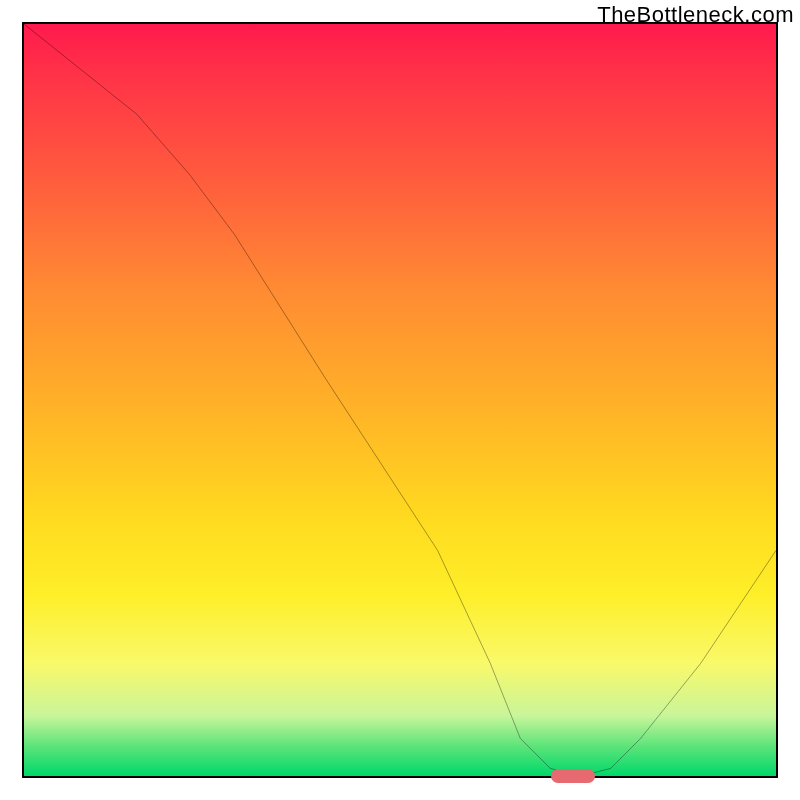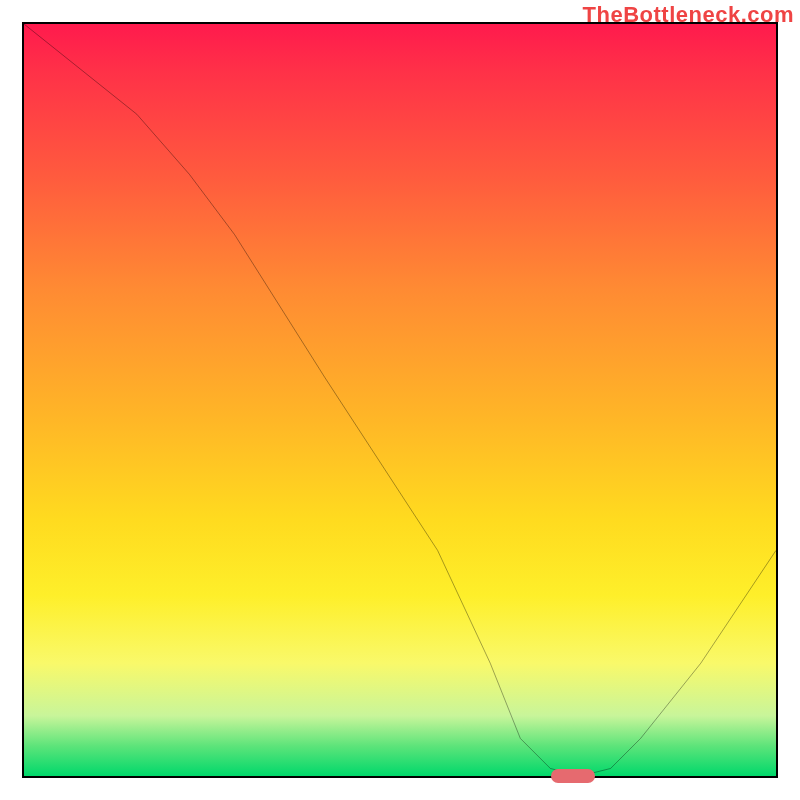--- a/index.html
+++ b/index.html
@@ -30,23 +30,23 @@
       #c8f59a 92%,
       #5de47a 96%,
       #00d86b 100%
     );
     box-sizing: border-box;
   }
   .watermark {
     position: absolute;
     top: 2px;
     right: 6px;
-    color: #ef4444;
+    color: #000000;
     font-size: 22px;
-    font-weight: 700;
+    font-weight: 400;
     letter-spacing: 0.5px;
   }
   svg.curve {
     position: absolute;
     left: 0;
     top: 0;
     width: 100%;
     height: 100%;
     overflow: visible;
   }

